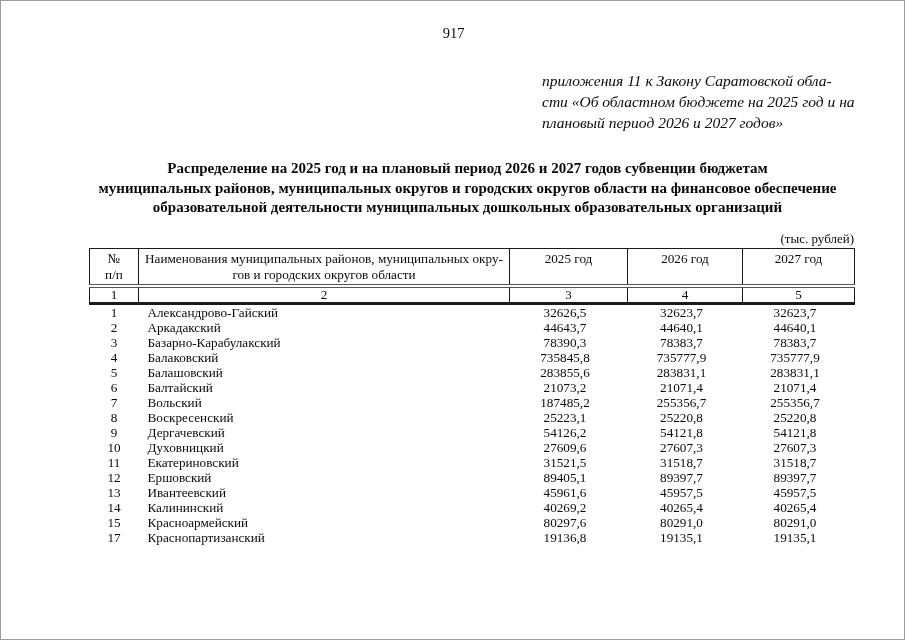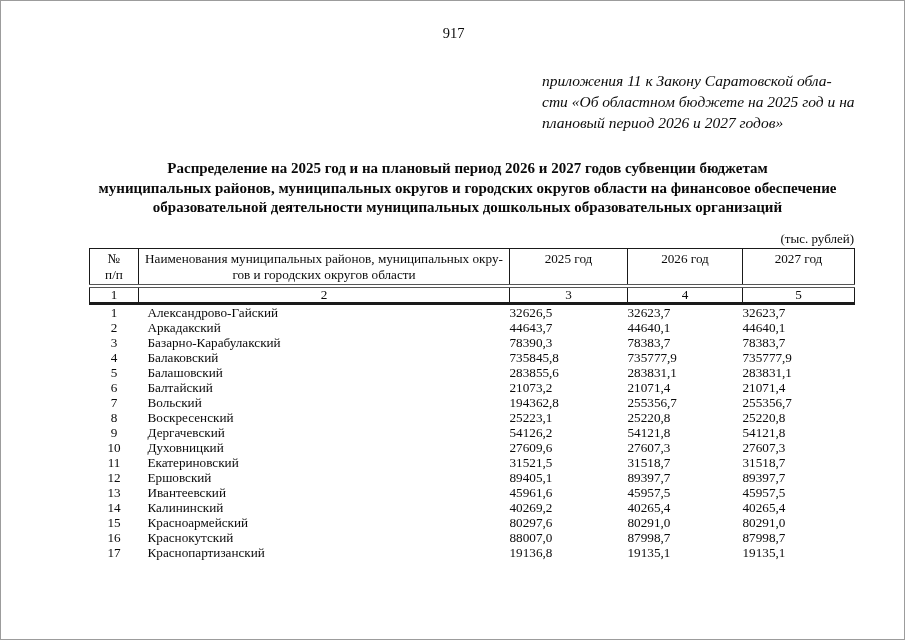--- a/index.html
+++ b/index.html
@@ -71,21 +71,21 @@
     line-height: 14px;
   }
   table.main-table tbody td {
     border: none;
     height: 15px;
     line-height: 15px;
     vertical-align: bottom;
   }
   td.c-num, th.c-num { text-align: center; }
   tbody td.c-name { text-align: left; padding-left: 9px; }
-  tbody td.c-val { text-align: left; padding-right: 7px; }
+  tbody td.c-val { text-align: center; padding-right: 7px; }
 </style>
 </head>
 <body>
 
 <div class="page-number">917</div>
 
 <div class="appendix-note">приложения 11 к Закону Саратовской обла-
 сти «Об областном бюджете на 2025 год и на
 плановый период 2026 и 2027 годов»</div>
 
@@ -160,21 +160,21 @@
       <tr>
     <td class="c-num">6</td>
     <td class="c-name">Балтайский</td>
     <td class="c-val">21073,2</td>
     <td class="c-val">21071,4</td>
     <td class="c-val">21071,4</td>
   </tr>
       <tr>
     <td class="c-num">7</td>
     <td class="c-name">Вольский</td>
-    <td class="c-val">194362,8</td>
+    <td class="c-val">187485,2</td>
     <td class="c-val">255356,7</td>
     <td class="c-val">255356,7</td>
   </tr>
       <tr>
     <td class="c-num">8</td>
     <td class="c-name">Воскресенский</td>
     <td class="c-val">25223,1</td>
     <td class="c-val">25220,8</td>
     <td class="c-val">25220,8</td>
   </tr>
@@ -221,27 +221,20 @@
     <td class="c-val">40265,4</td>
   </tr>
       <tr>
     <td class="c-num">15</td>
     <td class="c-name">Красноармейский</td>
     <td class="c-val">80297,6</td>
     <td class="c-val">80291,0</td>
     <td class="c-val">80291,0</td>
   </tr>
       <tr>
-    <td class="c-num">16</td>
-    <td class="c-name">Краснокутский</td>
-    <td class="c-val">88007,0</td>
-    <td class="c-val">87998,7</td>
-    <td class="c-val">87998,7</td>
-  </tr>
-      <tr>
     <td class="c-num">17</td>
     <td class="c-name">Краснопартизанский</td>
     <td class="c-val">19136,8</td>
     <td class="c-val">19135,1</td>
     <td class="c-val">19135,1</td>
   </tr>
     </tbody>
 </table>
 
 </body></html>

